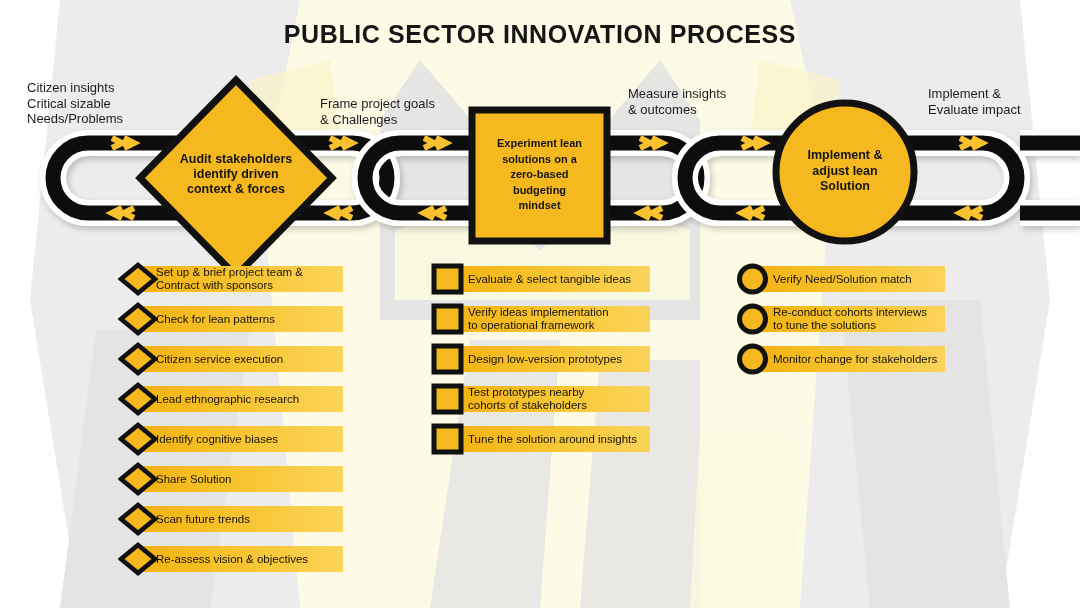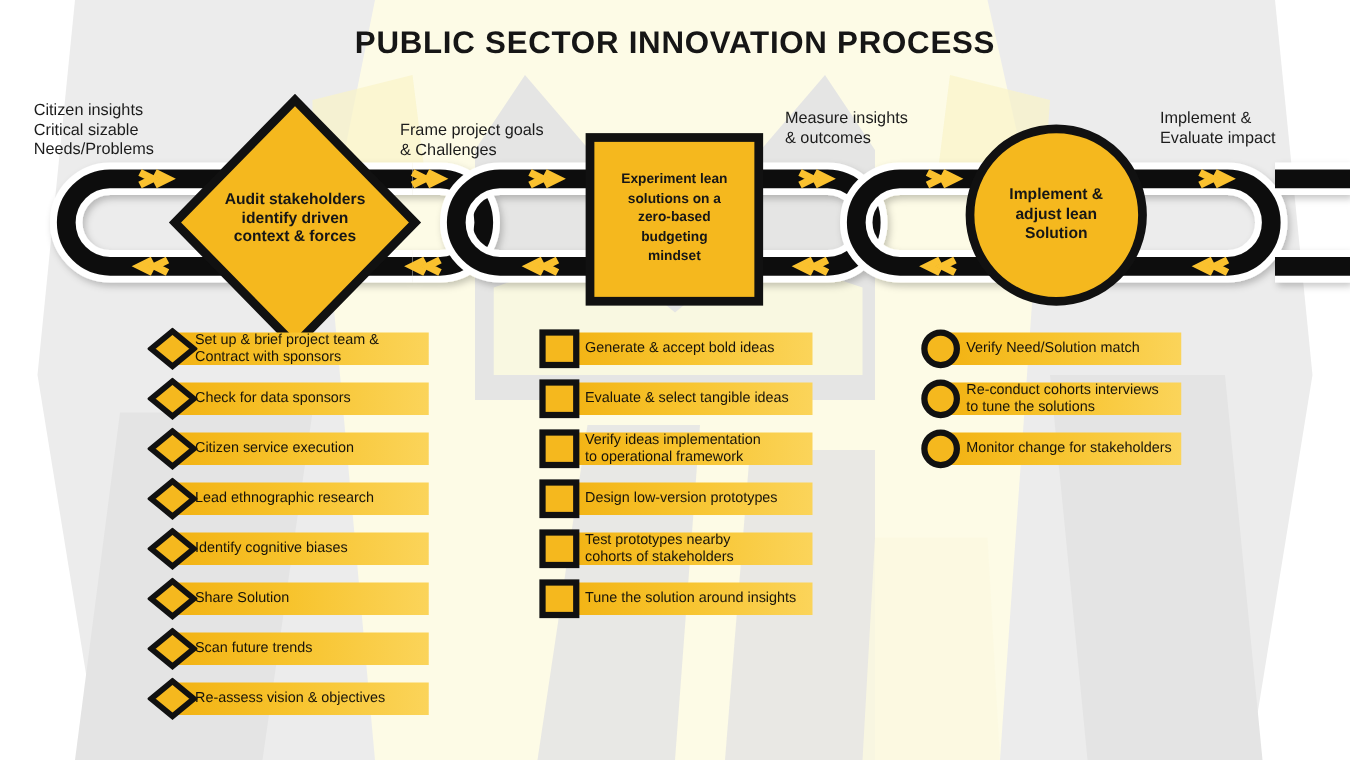--- a/index.html
+++ b/index.html
@@ -227,21 +227,21 @@
       </svg>
       <div class="bar-label">Set up &amp; brief project team &amp;
 Contract with sponsors</div>
     </div>
 
     <div class="item">
       <div class="bar"></div>
       <svg class="marker" width="40" height="34" viewBox="0 0 40 34">
         <polygon points="20,3 37,17 20,31 3,17" fill="#F5B81E" stroke="#111111" stroke-width="4.5" stroke-linejoin="miter"></polygon>
       </svg>
-      <div class="bar-label">Check for data sponsors</div>
+      <div class="bar-label">Check for lean patterns</div>
     </div>
 
     <div class="item">
       <div class="bar"></div>
       <svg class="marker" width="40" height="34" viewBox="0 0 40 34">
         <polygon points="20,3 37,17 20,31 3,17" fill="#F5B81E" stroke="#111111" stroke-width="4.5" stroke-linejoin="miter"></polygon>
       </svg>
       <div class="bar-label">Citizen service execution</div>
     </div>
 
@@ -281,27 +281,20 @@
       <div class="bar"></div>
       <svg class="marker" width="40" height="34" viewBox="0 0 40 34">
         <polygon points="20,3 37,17 20,31 3,17" fill="#F5B81E" stroke="#111111" stroke-width="4.5" stroke-linejoin="miter"></polygon>
       </svg>
       <div class="bar-label">Re-assess vision &amp; objectives</div>
     </div>
   </div>
 
   <div class="col col-2" style="left:430px; top:266px; width:230px;">
 
-    <div class="item">
-      <div class="bar"></div>
-      <svg class="marker" width="36" height="34" viewBox="0 0 36 34">
-        <rect x="4" y="4" width="27" height="26" fill="#F5B81E" stroke="#111111" stroke-width="5"></rect>
-      </svg>
-      <div class="bar-label">Generate &amp; accept bold ideas</div>
-    </div>
 
     <div class="item">
       <div class="bar"></div>
       <svg class="marker" width="36" height="34" viewBox="0 0 36 34">
         <rect x="4" y="4" width="27" height="26" fill="#F5B81E" stroke="#111111" stroke-width="5"></rect>
       </svg>
       <div class="bar-label">Evaluate &amp; select tangible ideas</div>
     </div>
 
     <div class="item">

